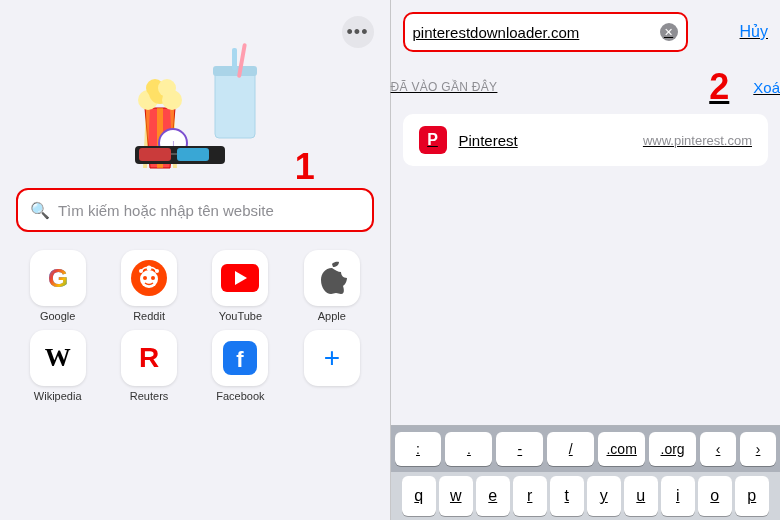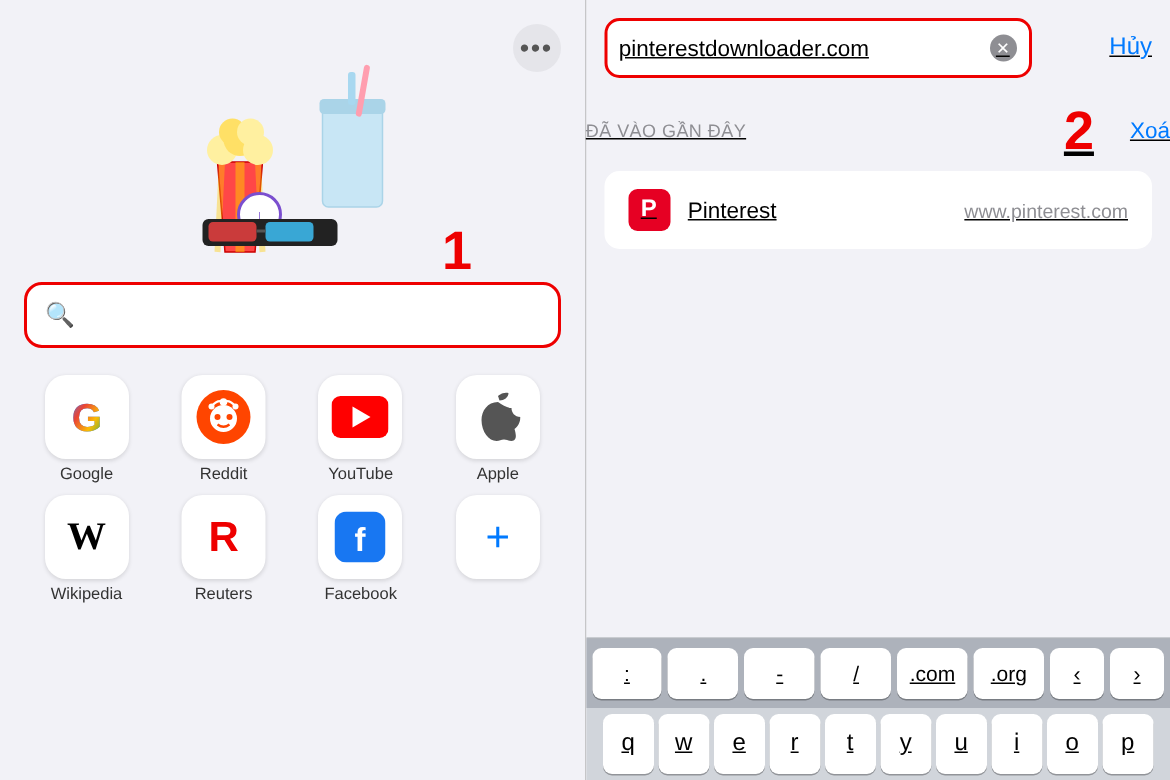--- a/index.html
+++ b/index.html
@@ -370,20 +370,21 @@
       <rect x="50" y="118" width="90" height="18" rx="4" fill="#222"></rect>
       <rect x="54" y="120" width="32" height="13" rx="3" fill="#e84040" opacity="0.85"></rect>
       <rect x="92" y="120" width="32" height="13" rx="3" fill="#3dbef5" opacity="0.85"></rect>
       <line x1="86" y1="126" x2="92" y2="126" stroke="#555" stroke-width="2"></line>
     </svg>
     <span class="step-label-1">1</span>
   </div>
 
   <div class="search-bar">
     <span class="search-icon">🔍</span>
+    <span class="search-placeholder">Tìm kiếm hoặc nhập tên website</span>
   </div>
 
   <div class="shortcuts-grid">
 
     <div class="shortcut-item">
       <div class="shortcut-icon">
         <svg width="34" height="34" viewBox="0 0 34 34">
           <text x="17" y="26" text-anchor="middle" font-size="26" font-weight="800" fill="#4285F4">G</text>
           <text x="17" y="26" text-anchor="middle" font-size="26" font-weight="800" fill="url(#ggrad)">G</text>
           <defs>

